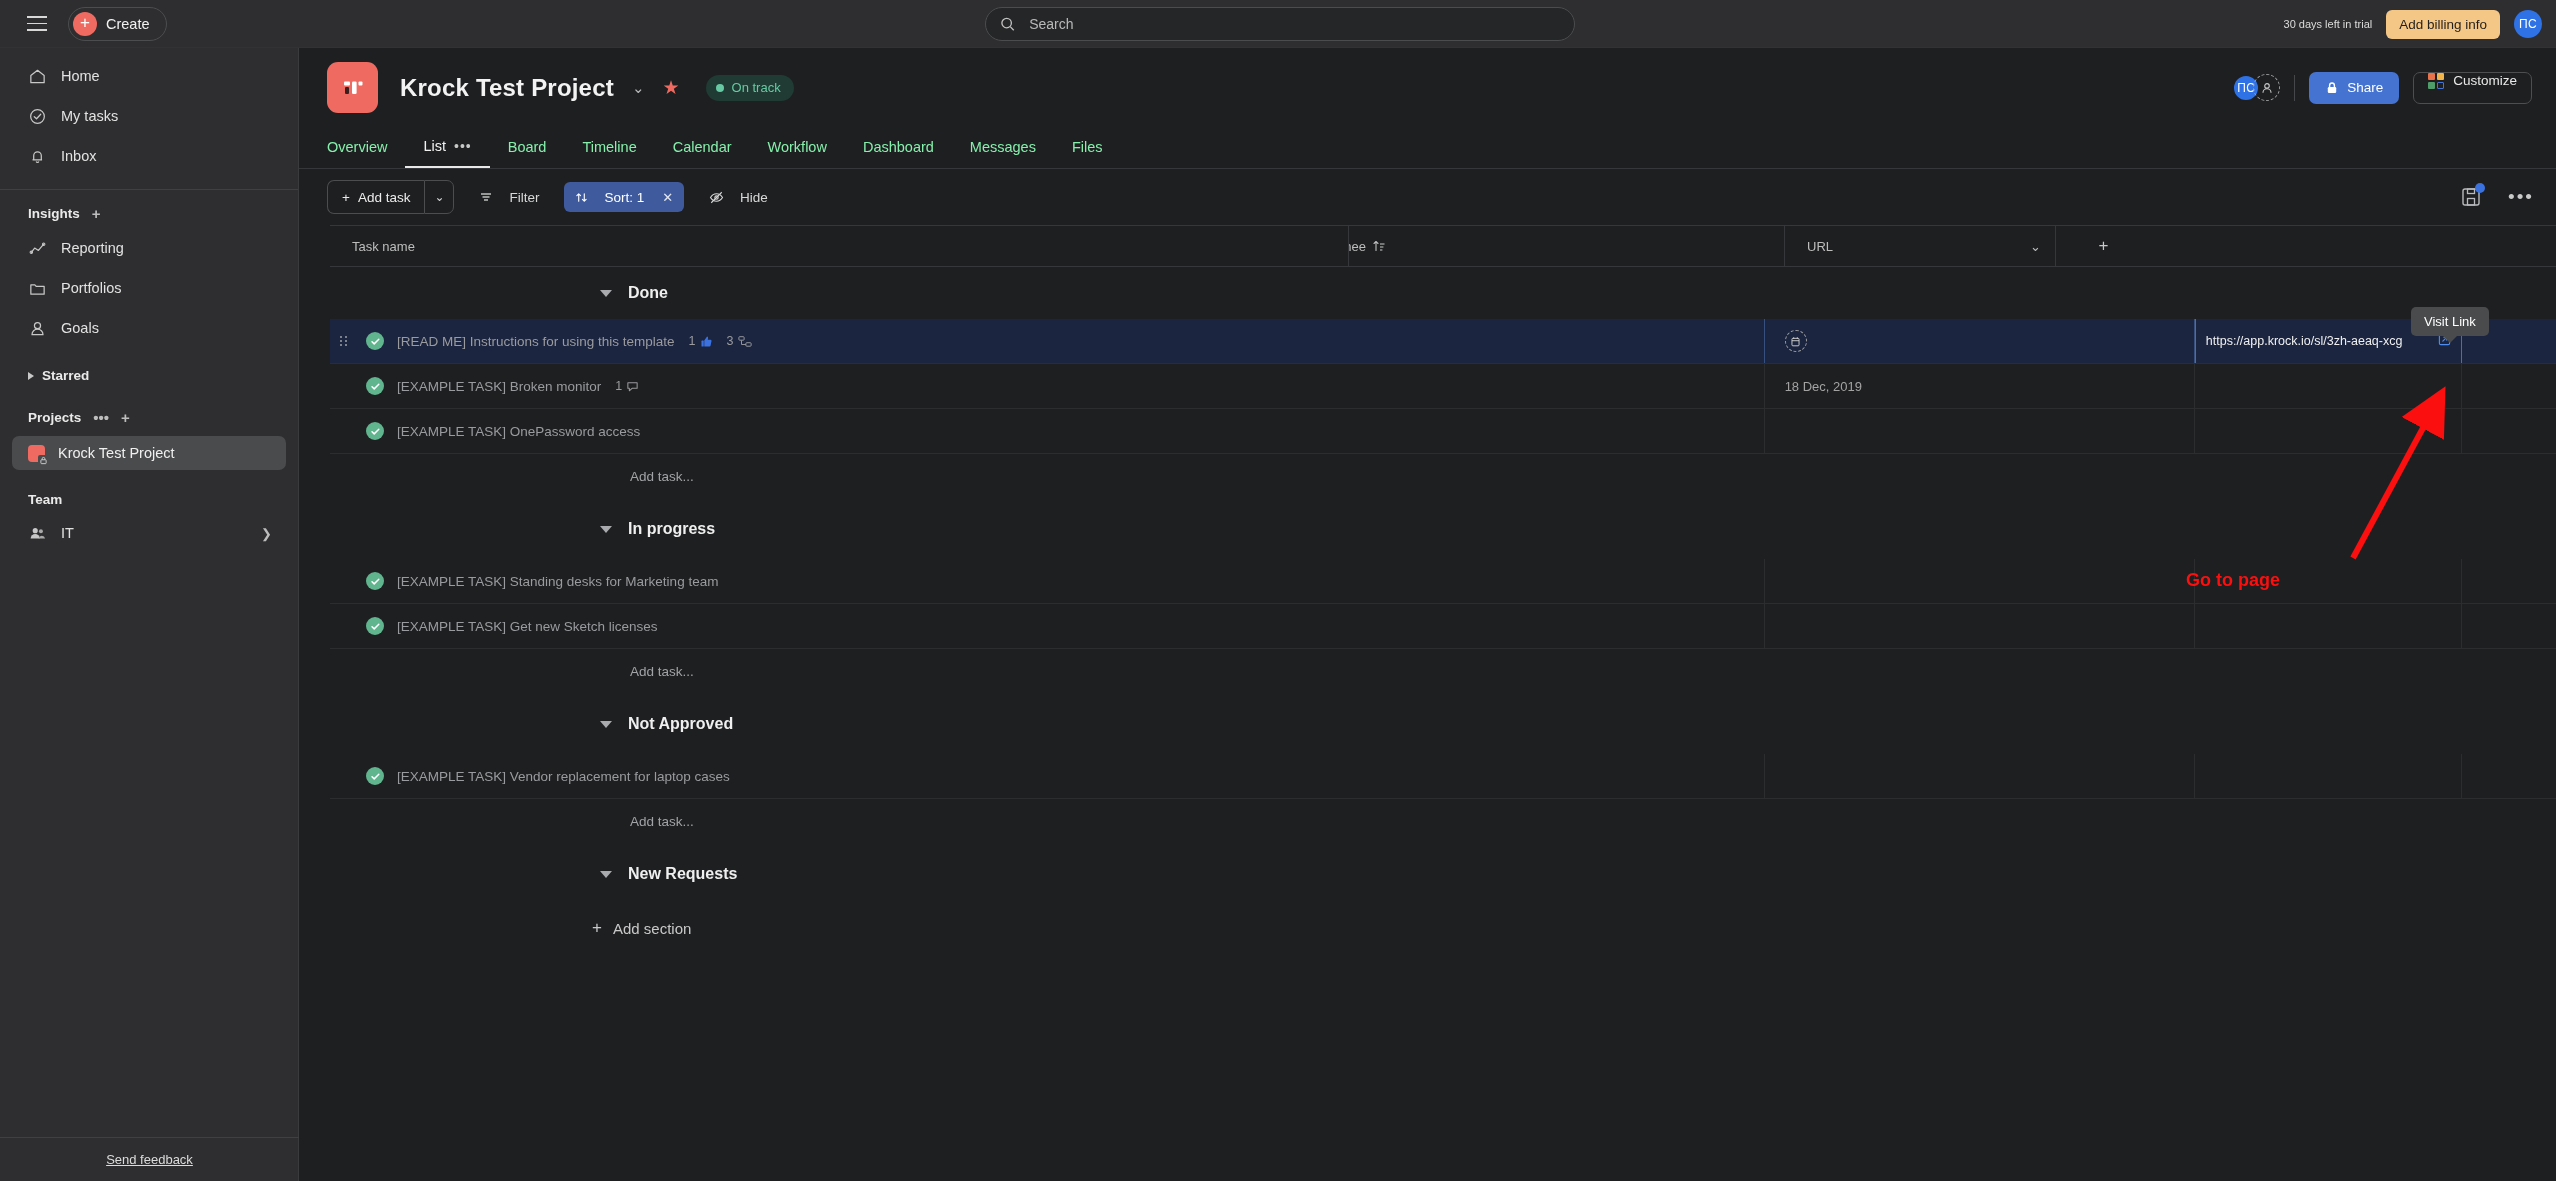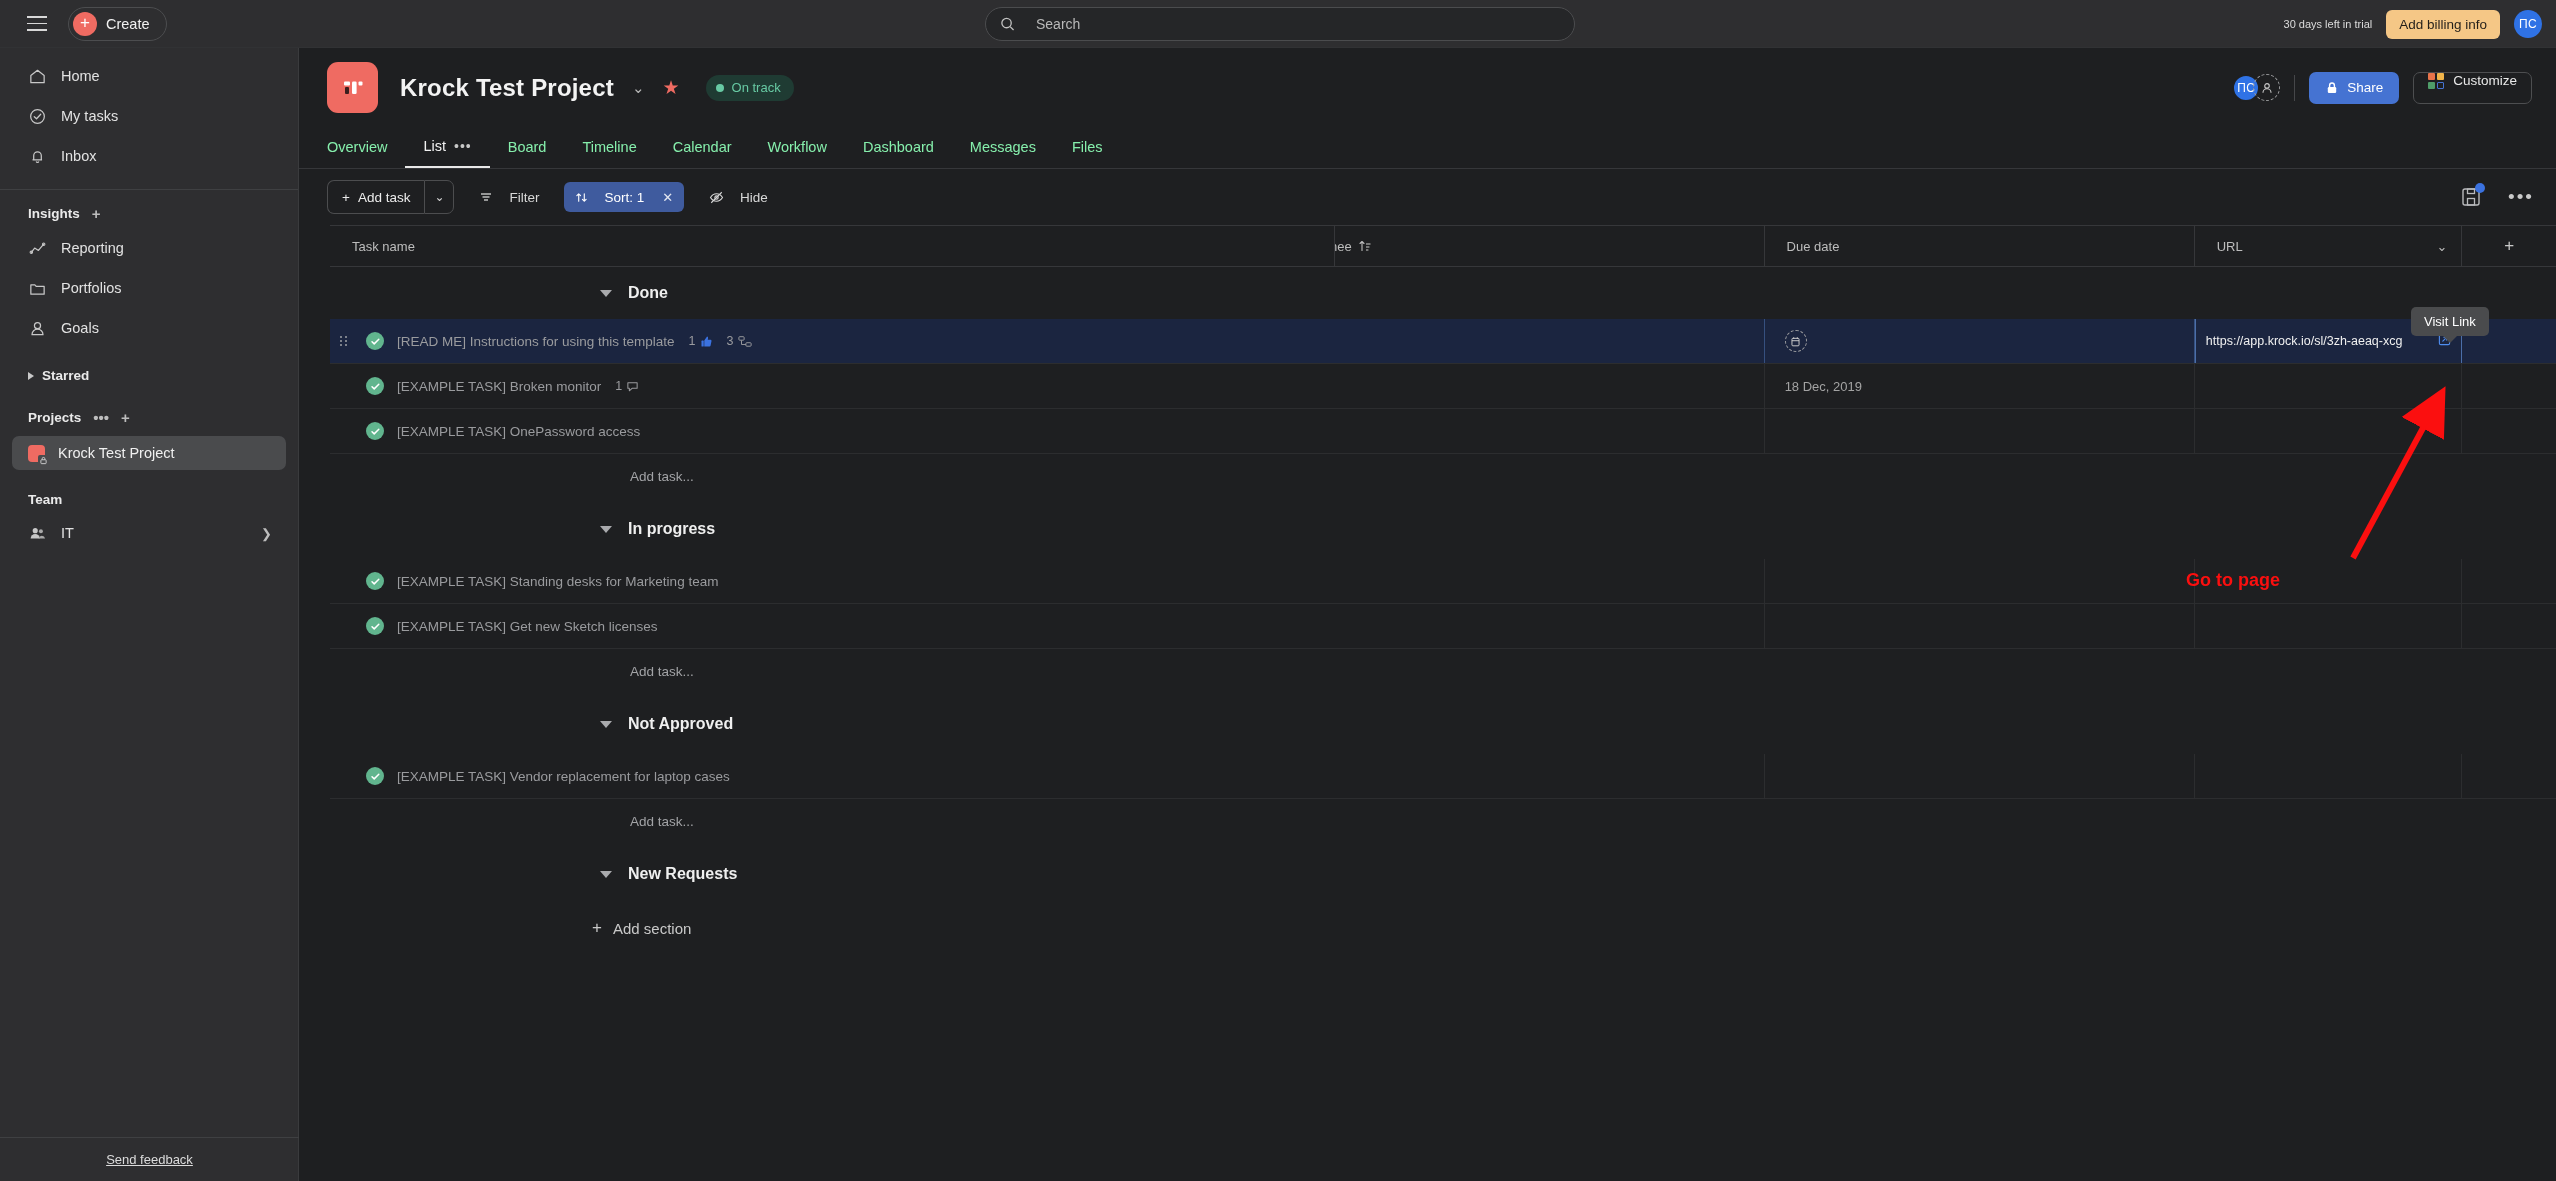--- a/index.html
+++ b/index.html
@@ -36,21 +36,21 @@
     width: 24px; height: 24px; border-radius: 50%; background: #ef6b62;
     color: #fff; font-size: 17px; line-height: 22px; text-align: center;
     font-weight: 500;
   }
   #create-label { font-size: 14.5px; color: #f1f1f1; }
 
   #search-wrap {
     position: absolute; left: 985px; top: 7px;
     width: 590px; height: 34px;
     background: #252628; border: 1px solid #4b4c4e; border-radius: 20px;
-    display: flex; align-items: center; padding: 0 14px; gap: 21px;
+    display: flex; align-items: center; padding: 0 14px; gap: 14px;
     cursor: text;
   }
   #search-input {
     background: transparent; border: 0; outline: 0;
     font-family: "Liberation Sans", sans-serif;
     font-size: 14px; color: #cfcfcf; width: 100%;
   }
   #search-input::placeholder { color: #b9b9b9; }
 
   #trial-wrap {
@@ -529,23 +529,20 @@
       </div>
       <div class="th c-assignee">
         <span style="margin-left:-12px">gnee</span>
         <svg width="14" height="14" viewBox="0 0 14 14" style="margin-left:6px">
           <path d="M4 11.5 V2.5 M2 4.5 L4 2.5 L6 4.5" fill="none" stroke="#bdbdbd" stroke-width="1.1" stroke-linecap="round" stroke-linejoin="round"></path>
           <line x1="8" y1="5" x2="12.5" y2="5" stroke="#bdbdbd" stroke-width="1.1"></line>
           <line x1="8" y1="8" x2="11.4" y2="8" stroke="#bdbdbd" stroke-width="1.1"></line>
           <line x1="8" y1="11" x2="10.4" y2="11" stroke="#bdbdbd" stroke-width="1.1"></line>
         </svg>
       </div>
-      <div class="th c-due">
-        <span>Due date</span>
-      </div>
       <div class="th c-url">
         <span>URL</span>
         <span style="color:#bdbdbd;font-size:13px">⌄</span>
       </div>
       <div class="th c-plus">+</div>
     </div>
 
     <div class="section-row">
       <span class="sec-caret"></span>
       <span class="sec-title">Done</span>

